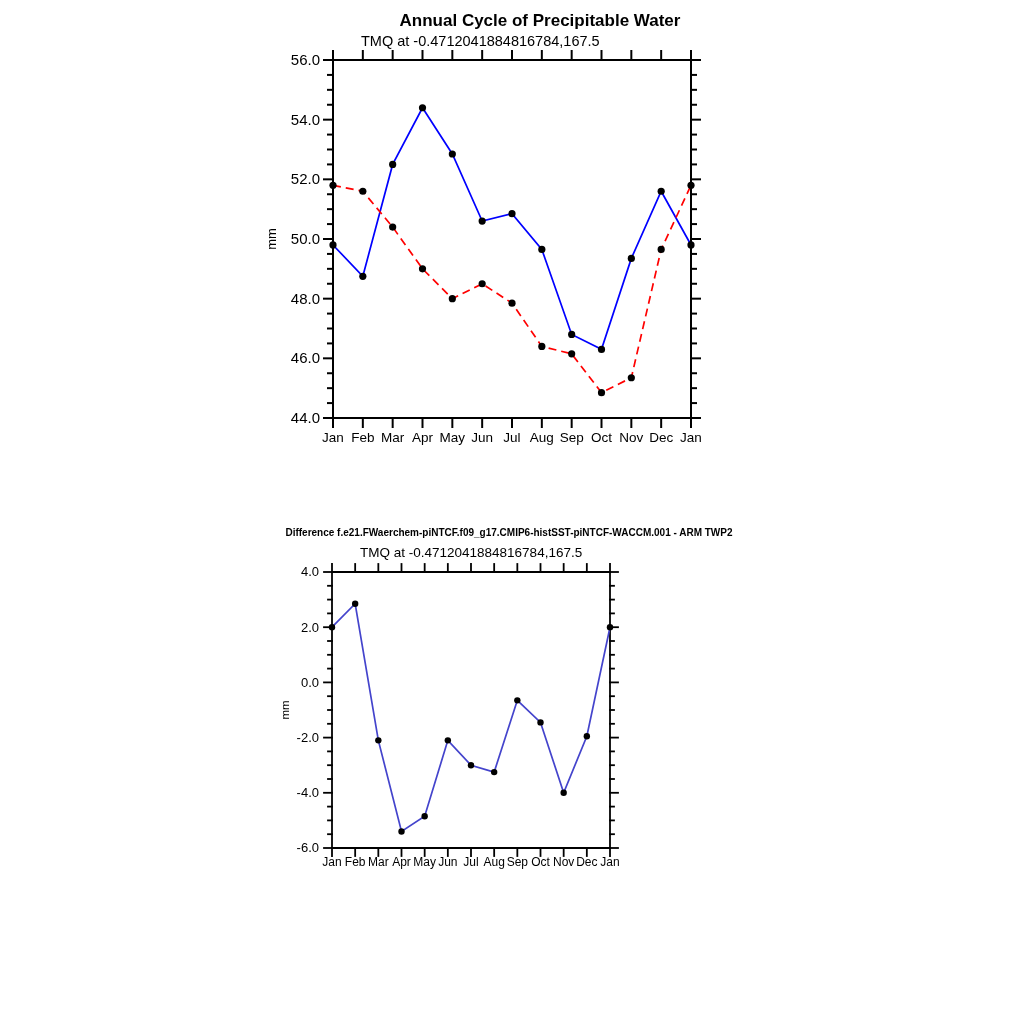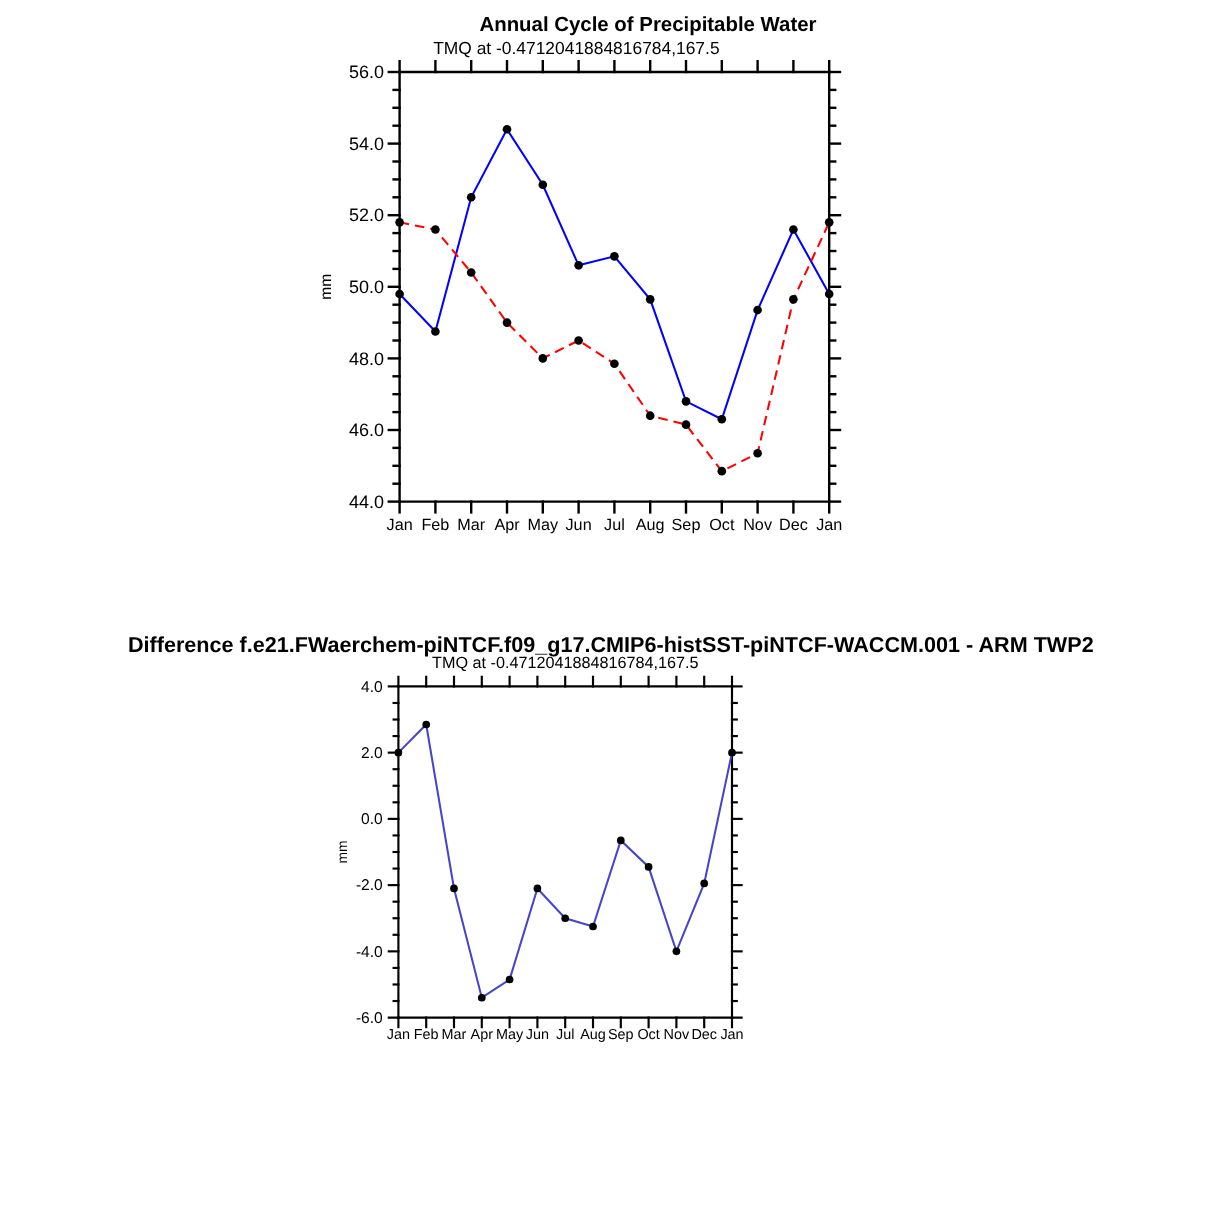--- a/index.html
+++ b/index.html
@@ -2,21 +2,21 @@
 <html style="--c-obs: #0000ff; --c-model: #ff0000; --c-diff: #4444cc; --c-marker: #000000;"><head>
 <meta charset="utf-8">
 <style>
   html,body{margin:0;padding:0;background:#ffffff;}
   #canvas{position:relative;width:1024px;height:1024px;background:#ffffff;overflow:hidden;
           font-family:"Liberation Sans",sans-serif;color:#000;}
   .abs{position:absolute;margin-left:28px;}
   #chart-svg{position:absolute;left:0;top:0;}
   #title1{left:0;top:11px;width:1024px;text-align:center;font-size:17px;font-weight:bold;}
   #subtitle1{left:333px;top:33px;font-size:14.5px;}
-  #title2{left:0;top:527px;width:962px;text-align:center;font-size:18px;font-weight:bold;}
+  #title2{left:0;top:527px;width:962px;text-align:center;font-size:10px;font-weight:bold;}
   #subtitle2{left:332px;top:545px;font-size:13.5px;}
   #legend{left:199px;top:458px;width:624px;height:44px;border:1.5px solid #444;background:#fff;
           display:flex;flex-direction:column;justify-content:center;}
   .legend-row{height:22px;display:flex;align-items:center;padding-left:4px;}
   .sample{width:50px;height:10px;flex:none;}
   .legend-label{margin-left:3px;font-size:14px;white-space:nowrap;}
   .s-line{stroke-width:1.7;fill:none;}
   .s-obs{stroke:var(--c-obs,#0000ff);}
   .s-model{stroke:var(--c-model,#ff0000);stroke-dasharray:8 5;}
   .s-dot{fill:var(--c-marker,#000);}

